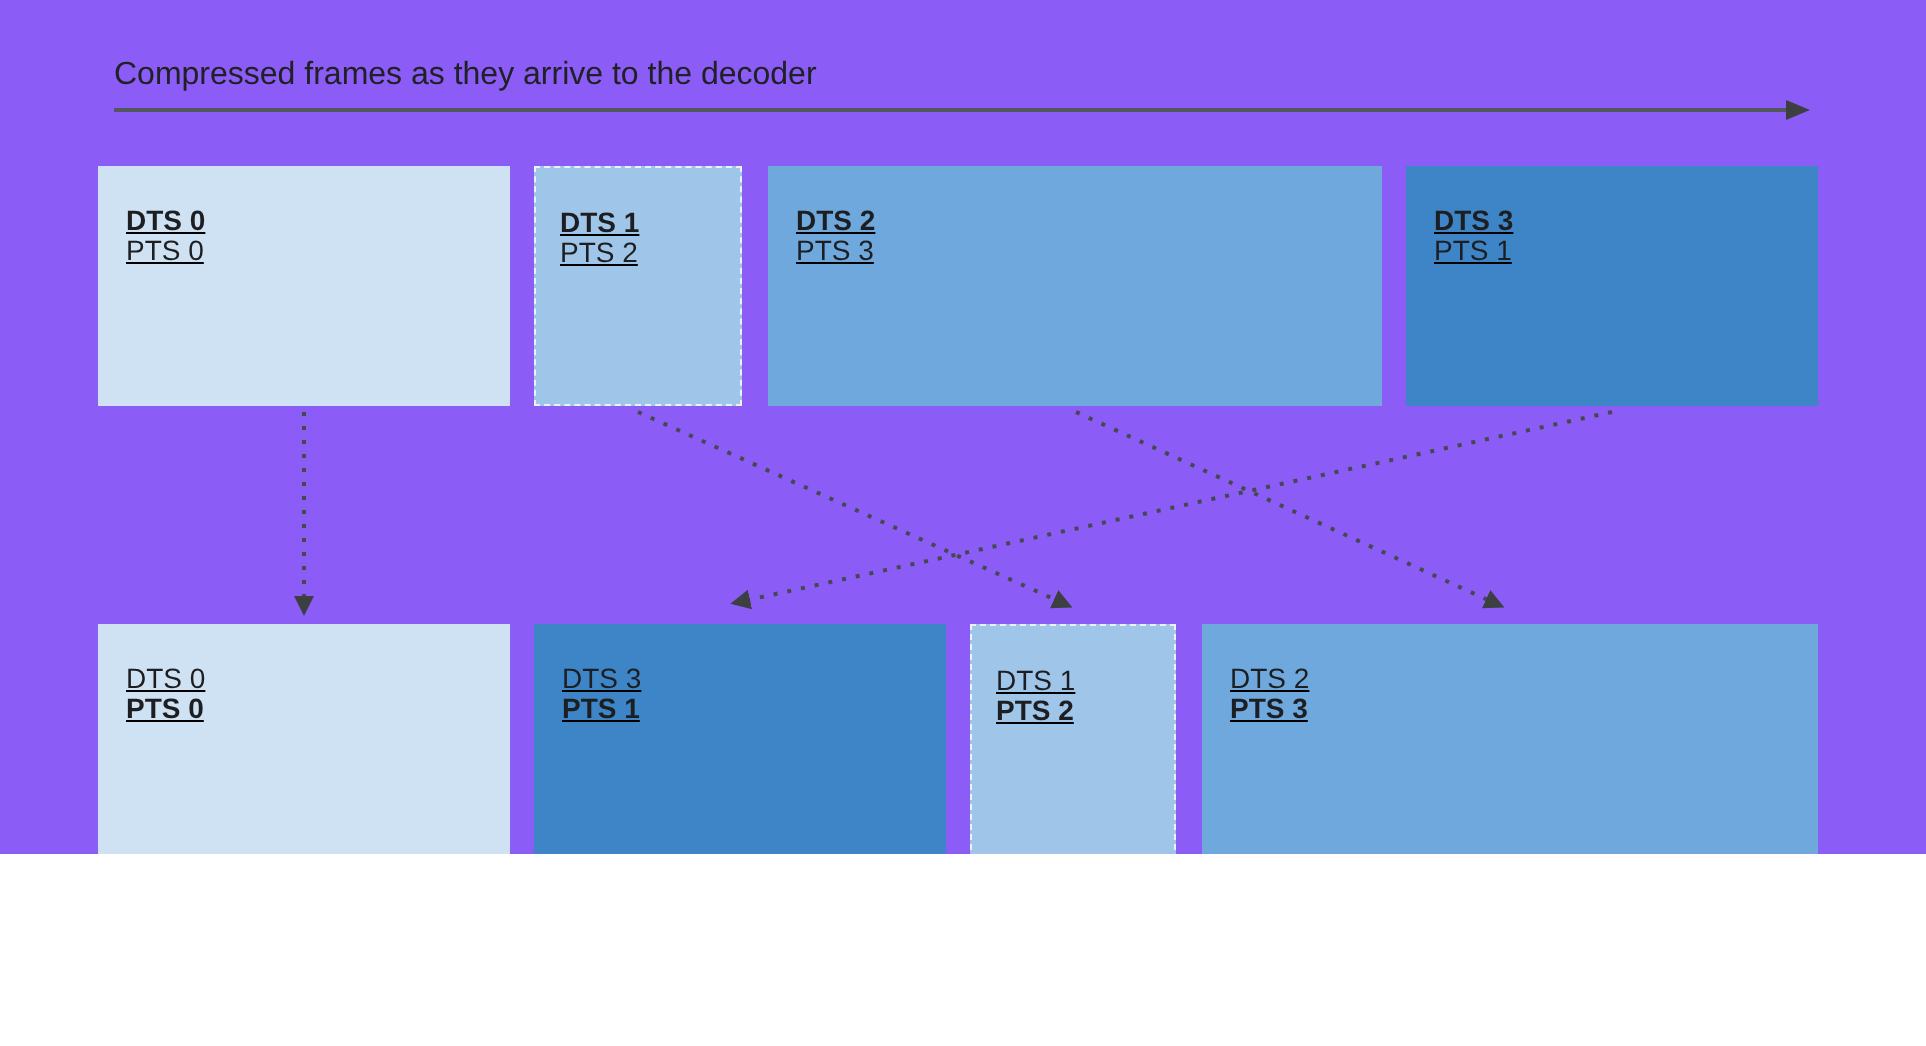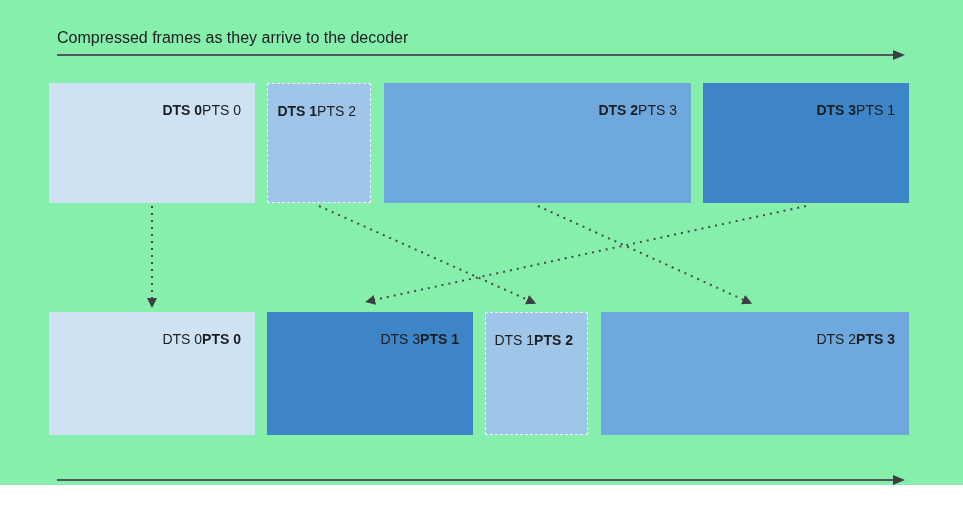--- a/index.html
+++ b/index.html
@@ -4,22 +4,22 @@
 <style>
   html, body {
     margin: 0;
     padding: 0;
     background: #ffffff;
     font-family: "Liberation Sans", "DejaVu Sans", sans-serif;
   }
   .canvas {
     position: relative;
     width: 963px;
-    height: 485px;
-    background: #86efac;
+    height: 427px;
+    background: #8b5cf6;
     overflow: hidden;
   }
   .caption {
     position: absolute;
     left: 57px;
     font-size: 16px;
     line-height: 24px;
     color: #202124;
     white-space: nowrap;
   }
@@ -53,23 +53,24 @@
     border-top: 5px solid transparent;
     border-bottom: 5px solid transparent;
   }
 
   
   .frame-box {
     position: absolute;
     height: 120px;
     box-sizing: border-box;
     display: flex;
-    flex-direction: row;
-    justify-content: flex-end;
+    flex-direction: column;
+    justify-content: flex-start;
     padding: 20px 14px 21px 14px;
+    text-decoration: underline;
   }
   .row-top .frame-box { top: 83px; }
   .row-bottom .frame-box { top: 312px; height: 123px; }
 
   .tf0 { left: 49px;  width: 206px; }
   .tf1 { left: 267px; width: 104px; }
   .tf2 { left: 384px; width: 307px; }
   .tf3 { left: 703px; width: 206px; }
 
   .bf0 { left: 49px;  width: 206px; }

